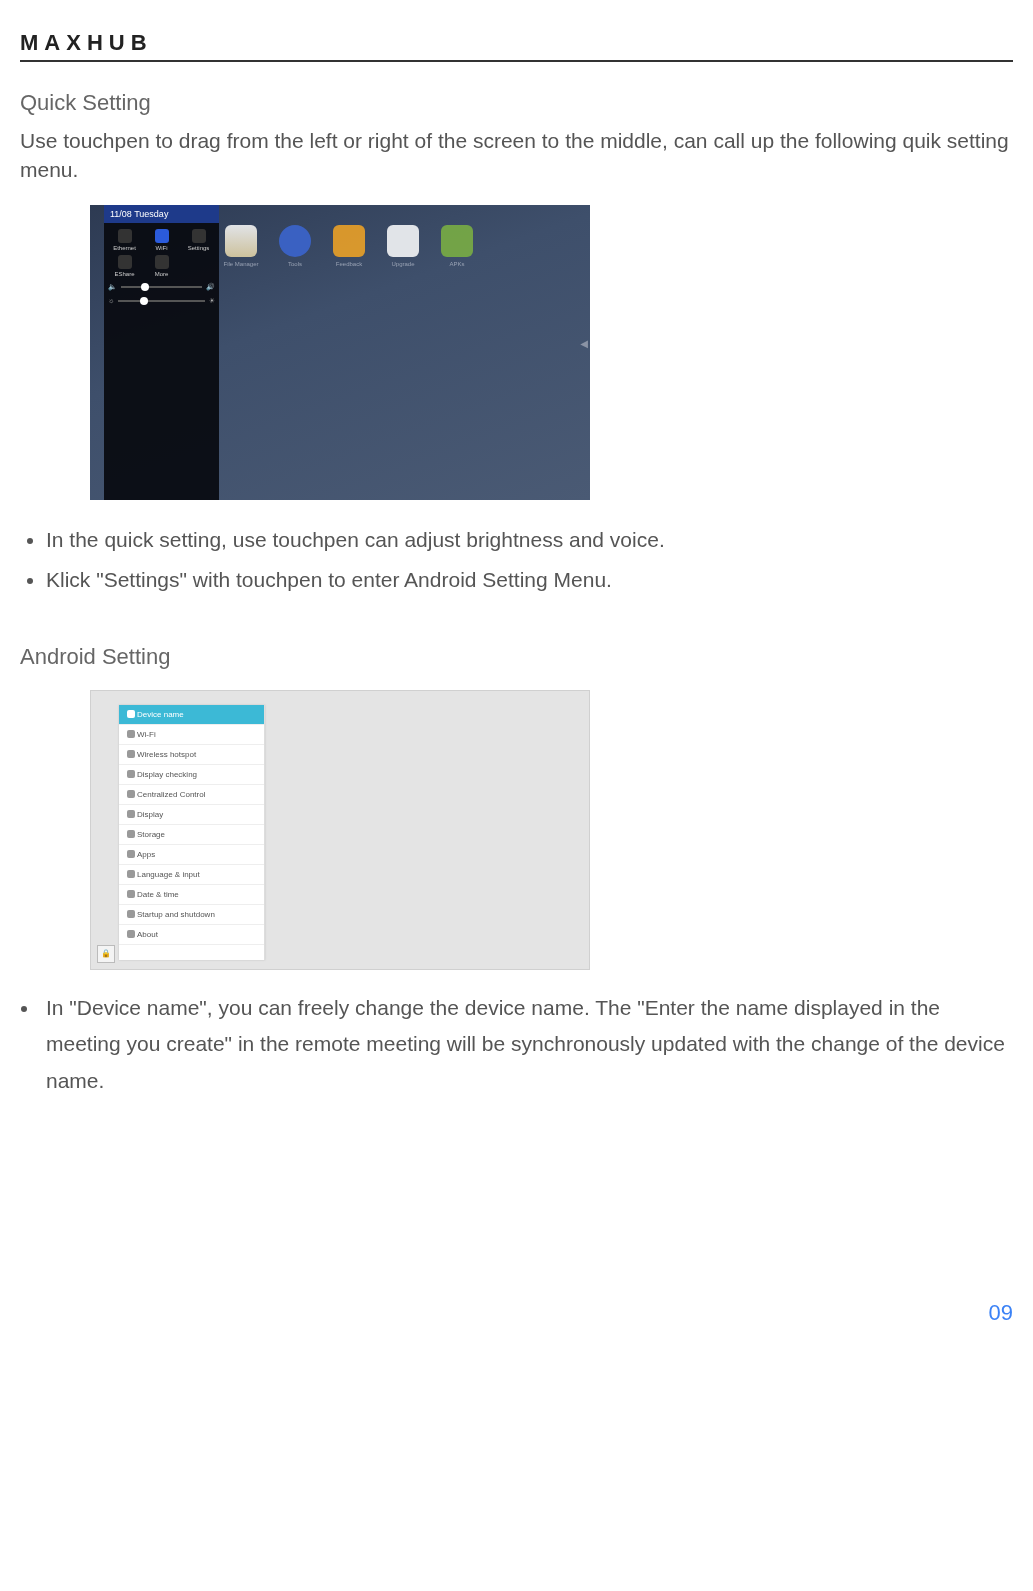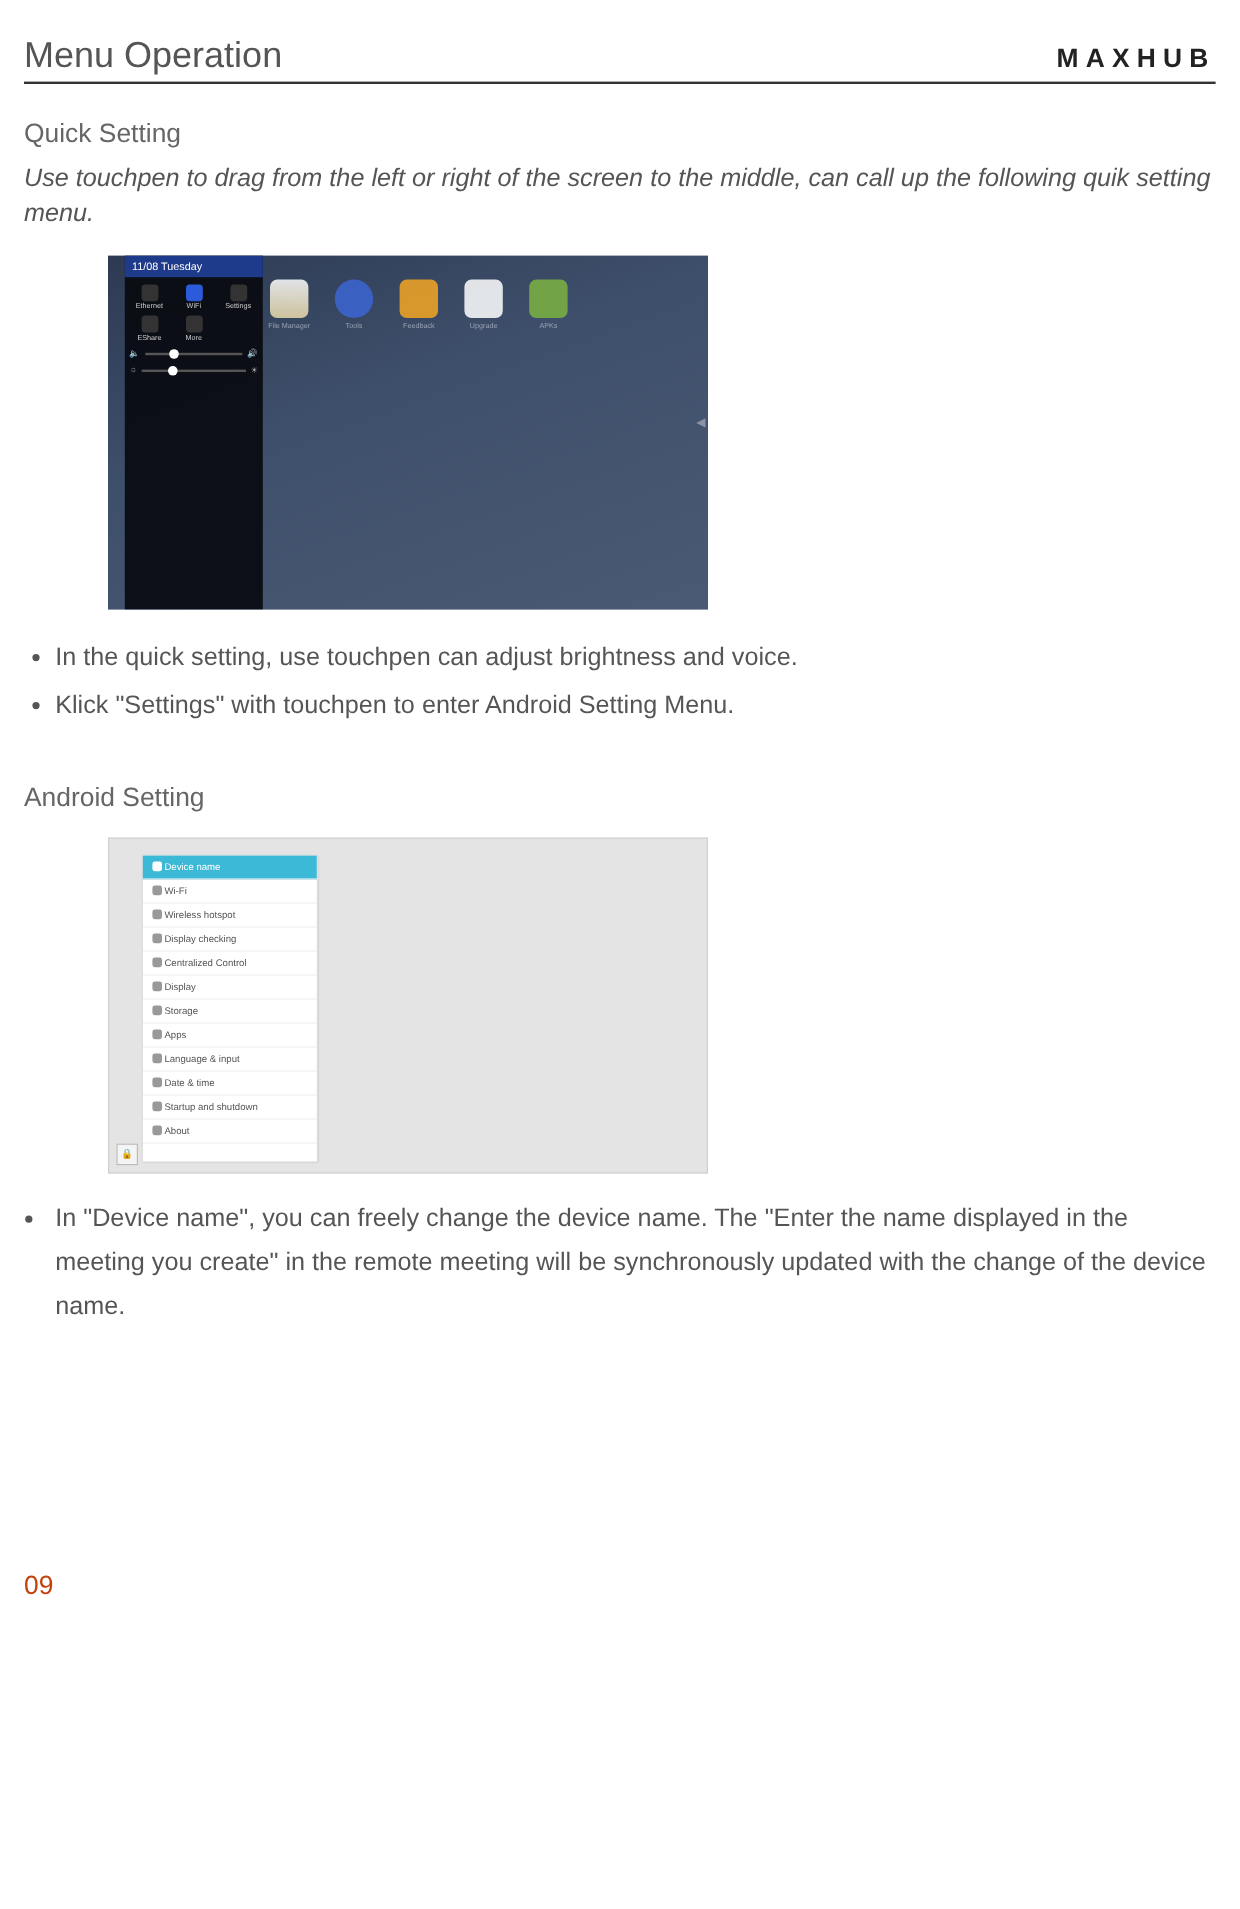--- a/index.html
+++ b/index.html
@@ -31,21 +31,20 @@
   .section-title {
     font-size: 22px;
     color: #666;
     margin-top: 28px;
   }
   .body-text {
     font-size: 21px;
     color: #555;
     line-height: 1.4;
     margin-top: 10px;
-    font-style: italic;
   }
   .screenshot-frame {
     margin: 20px 0 20px 70px;
     width: 500px;
     height: 295px;
     background: linear-gradient(160deg,#2d3a52 0%,#3e4f6b 40%,#4a5a74 100%);
     position: relative;
     overflow: hidden;
   }
   .qs-panel {
@@ -221,39 +220,38 @@
     width: 16px;
     height: 16px;
     border: 1px solid #bbb;
     background: #f4f4f4;
     font-size: 8px;
     text-align: center;
     line-height: 16px;
     color: #888;
   }
   .page-num {
-    text-align: left;
+    text-align: right;
     font-size: 22px;
-    color: #c2410c;
+    color: #3b82f6;
     margin-top: 200px;
   }
   .bullets2 {
     margin: 18px 0 0 0;
     padding-left: 20px;
     font-size: 21px;
     color: #555;
     line-height: 1.75;
   }
   .bullets2 li { padding-left: 6px; }
 </style>
 </head>
 <body>
 
 <div class="header-row">
-  <div class="header-title">Menu Operation</div>
   <div class="brand">MAXHUB</div>
 </div>
 
 <div class="section-title">Quick Setting</div>
 <div class="body-text">Use touchpen to drag from the left or right of the screen to the middle, can call up the following quik setting menu.</div>
 
 <div class="screenshot-frame">
   <div class="qs-panel">
     <div class="qs-date">11/08 Tuesday</div>
     <div class="qs-row">

